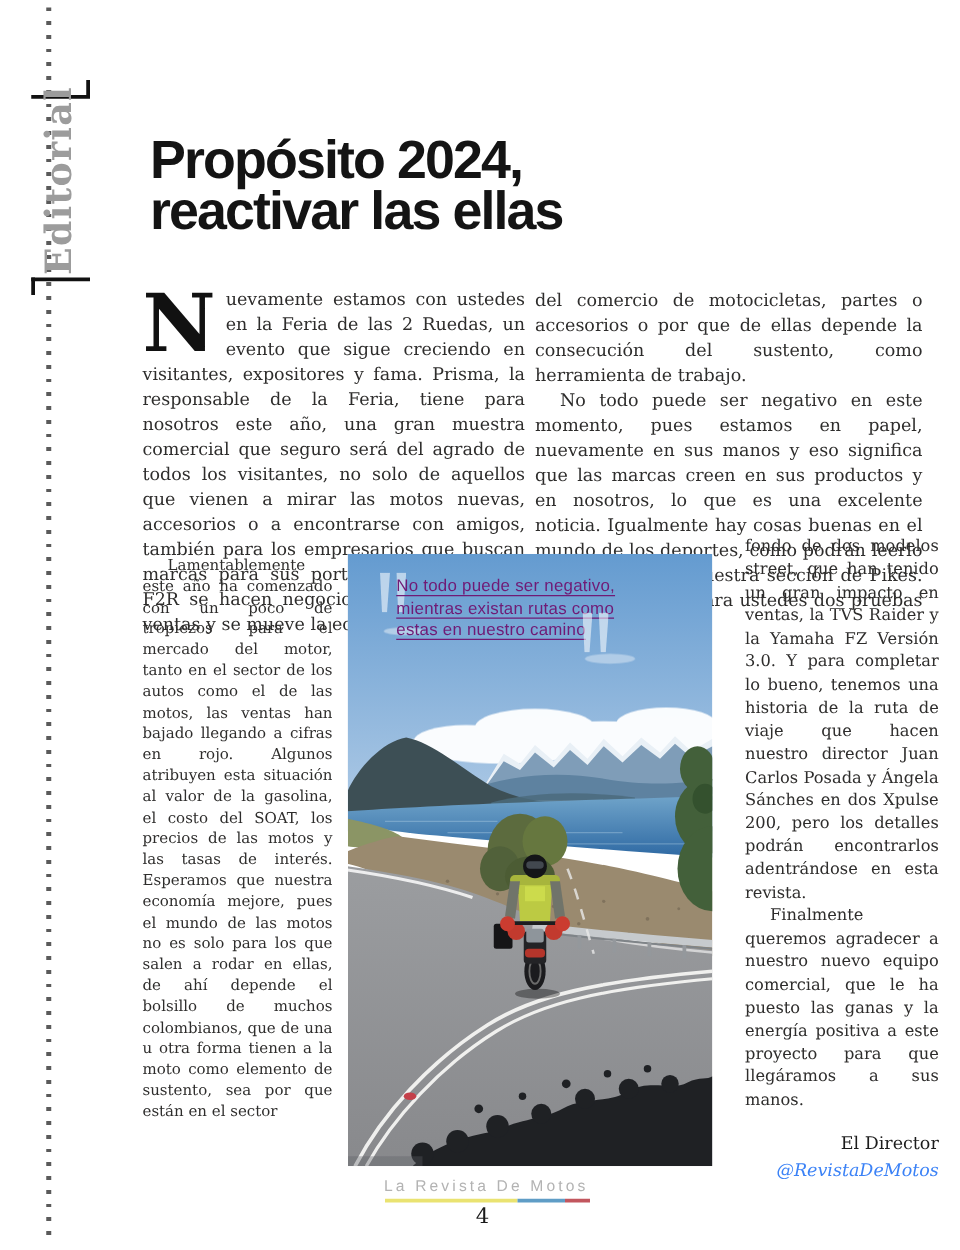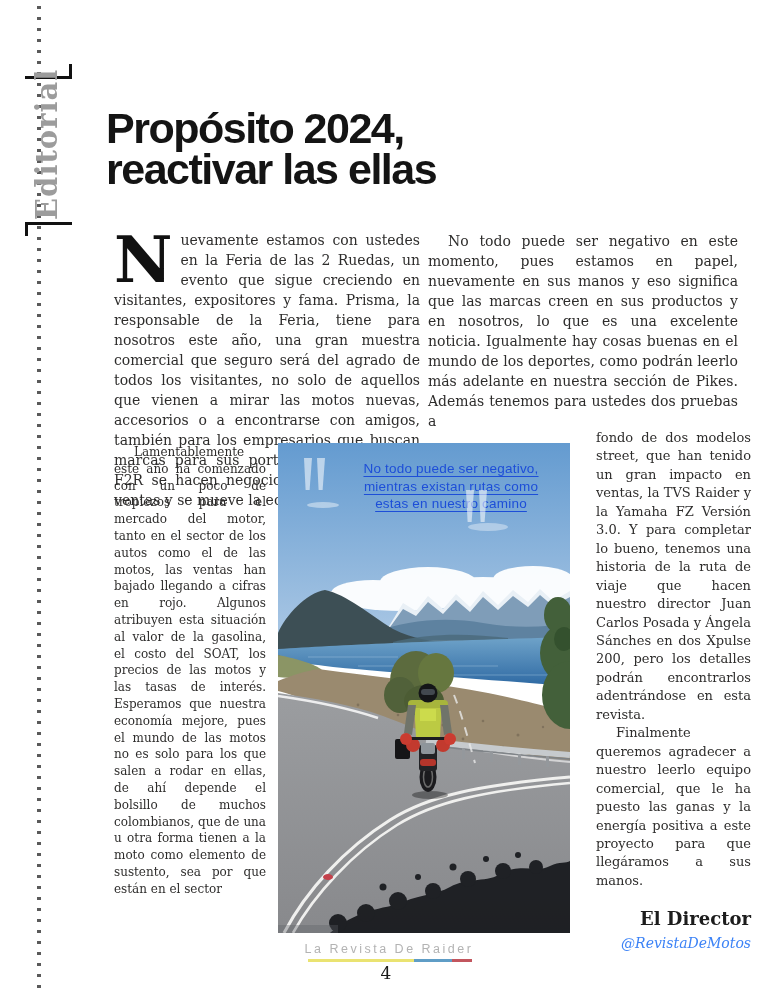--- a/index.html
+++ b/index.html
@@ -13,48 +13,48 @@
   .bar-top{left:25px;top:76px;width:47px;height:3px;}
   .bar-top-tick{left:69px;top:64px;width:3px;height:13px;}
   .bar-bottom{left:25px;top:222px;width:47px;height:3px;}
   .bar-bottom-tick{left:25px;top:222px;width:3px;height:14px;}
   .section-label{position:absolute;left:33px;top:82px;height:138px;
     writing-mode:vertical-rl;transform:rotate(180deg);
     font-family:"DejaVu Serif",serif;font-weight:bold;font-size:29px;color:#9c9c9c;
     letter-spacing:1px;text-align:center;line-height:1;}
 
   
-  .headline{position:absolute;left:106px;top:108px;width:560px;
+  .headline{position:absolute;left:120px;top:108px;width:560px;
     font-family:"Liberation Sans","DejaVu Sans",sans-serif;font-weight:bold;
     font-size:43px;line-height:0.95;letter-spacing:-1.5px;color:#141414;}
 
   
   .bodycol{position:absolute;color:#2e2d2c;text-align:justify;}
   .col1-wide{left:114px;top:230px;width:306px;font-size:14px;line-height:1.43;}
   .col1-narrow{left:114px;top:444px;width:152px;font-size:12px;line-height:1.40;}
   .col2-wide{left:428px;top:231px;width:310px;font-size:14px;line-height:1.43;}
   .col2-narrow{left:596px;top:429px;width:155px;font-size:13px;line-height:1.42;}
   .indent{text-indent:20px;}
   .para-gap{margin-top:0px;}
   .dropcap{float:left;font-family:"DejaVu Serif",serif;font-weight:bold;font-size:64px;
     line-height:0.78;padding:5px 8px 0 0;color:#111;}
 
   .signature{margin-top:16px;text-align:right;}
-  .sig-name{font-weight:bold;color:#1c1c1c;font-size:18px;}
+  .sig-name{font-weight:normal;color:#1c1c1c;font-size:14px;}
   .sig-handle{font-style:italic;color:#3b82f6;font-size:14px;margin-top:2px;}
 
   
   .photo{position:absolute;left:278px;top:443px;width:292px;height:490px;overflow:hidden;}
   .photo svg{display:block;}
 
   
   .pullquote{position:absolute;left:0;top:0;width:100%;height:110px;}
-  .qtext{position:absolute;left:68px;top:17px;width:210px;
-    font-family:"Liberation Sans",sans-serif;font-size:13.5px;line-height:1.3;color:#1d4ed8;
-    text-decoration:underline;text-underline-offset:3px;white-space:pre-line;letter-spacing:.2px;text-align:center;}
+  .qtext{position:absolute;left:39px;top:17px;width:210px;
+    font-family:"Liberation Sans",sans-serif;font-size:13.5px;line-height:1.3;color:#701a75;
+    text-decoration:underline;text-underline-offset:3px;white-space:pre-line;letter-spacing:.2px;}
   .qmark i{display:inline-block;width:8px;height:32px;margin-right:5px;
     background:rgba(255,255,255,.55);clip-path:polygon(0 0,100% 0,70% 100%,20% 100%);}
   .qmark{position:absolute;}
   .qmark.open{left:26px;top:15px;}
   .qmark.close{left:188px;top:47px;}
 
   
   .footer-brand{position:absolute;left:304px;top:942px;width:170px;text-align:center;
     font-family:"Liberation Sans",sans-serif;font-size:12.5px;letter-spacing:2.5px;color:#b3b3b3;}
   .tricolor{position:absolute;left:308px;top:959px;width:164px;height:3px;display:flex;}
@@ -81,26 +81,27 @@
 
   <div class="bodycol col1-wide">
     <span class="dropcap">N</span><span>uevamente estamos con ustedes en la Feria de las 2 Ruedas, un evento que sigue creciendo en visitantes, expositores y fama. Prisma, la responsable de la Feria, tiene para nosotros este año, una gran muestra comercial que seguro será del agrado de todos los visitantes, no solo de aquellos que vienen a mirar las motos nuevas, accesorios o a encontrarse con amigos, también para los empresarios que buscan marcas para sus portafolios, pues en la F2R se hacen negocios, se reactivan las ventas y se mueve la economía.</span>
   </div>
 
   <div class="bodycol col1-narrow indent">
     <span>Lamentablemente este año ha comenzado con un poco de tropiezos para el mercado del motor, tanto en el sector de los autos como el de las motos, las ventas han bajado llegando a cifras en rojo. Algunos atribuyen esta situación al valor de la gasolina, el costo del SOAT, los precios de las motos y las tasas de interés. Esperamos que nuestra economía mejore, pues el mundo de las motos no es solo para los que salen a rodar en ellas, de ahí depende el bolsillo de muchos colombianos, que de una u otra forma tienen a la moto como elemento de sustento, sea por que están en el sector</span>
   </div>
 
   <div class="bodycol col2-wide">
+    <div>del comercio de motocicletas, partes o accesorios o por que de ellas depende la consecución del sustento, como herramienta de trabajo.</div>
     <div class="indent para-gap">No todo puede ser negativo en este momento, pues estamos en papel, nuevamente en sus manos y eso significa que las marcas creen en sus productos y en nosotros, lo que es una excelente noticia. Igualmente hay cosas buenas en el mundo de los deportes, como podrán leerlo más adelante en nuestra sección de Pikes. Además tenemos para ustedes dos pruebas a</div>
   </div>
 
   <div class="bodycol col2-narrow">
     <div>fondo de dos modelos street, que han tenido un gran impacto en ventas, la TVS Raider y la Yamaha FZ Versión 3.0. Y para completar lo bueno, tenemos una historia de la ruta de viaje que hacen nuestro director Juan Carlos Posada y Ángela Sánches en dos Xpulse 200, pero los detalles podrán encontrarlos adentrándose en esta revista.</div>
-    <div class="indent">Finalmente queremos agradecer a nuestro leerlo equipo comercial, que le ha puesto las ganas y la energía positiva a este proyecto para que llegáramos a sus manos.</div>
+    <div class="indent">Finalmente queremos agradecer a nuestro nuevo equipo comercial, que le ha puesto las ganas y la energía positiva a este proyecto para que llegáramos a sus manos.</div>
     <div class="signature">
       <div class="sig-name">El Director</div>
       <div class="sig-handle">@RevistaDeMotos</div>
     </div>
   </div>
 
   <div class="photo">
     <svg width="292" height="490" viewBox="0 0 292 490">
       <defs>
         <linearGradient id="sky" x1="0" y1="0" x2="0" y2="1">
@@ -238,21 +239,21 @@
 
     <div class="pullquote">
       <div class="qmark open"><i></i><i></i></div>
       <div class="qtext">No todo puede ser negativo,
 mientras existan rutas como
 estas en nuestro camino</div>
       <div class="qmark close"><i></i><i></i></div>
     </div>
   </div>
 
-  <div class="footer-brand">La Revista De Raider</div>
+  <div class="footer-brand">La Revista De Motos</div>
   <div class="tricolor">
     <span style="width:106px;background:#eae371;"></span>
     <span style="width:38px;background:#5f9dc6;"></span>
     <span style="width:20px;background:#c2565e;"></span>
   </div>
   <div class="page-number" style="top:963px;">4</div>
 
 </div>
 
 </body></html>

